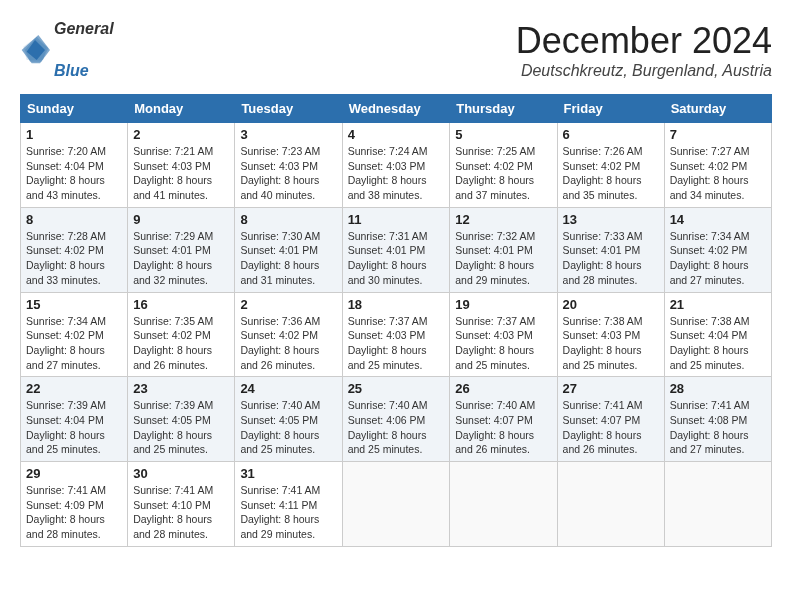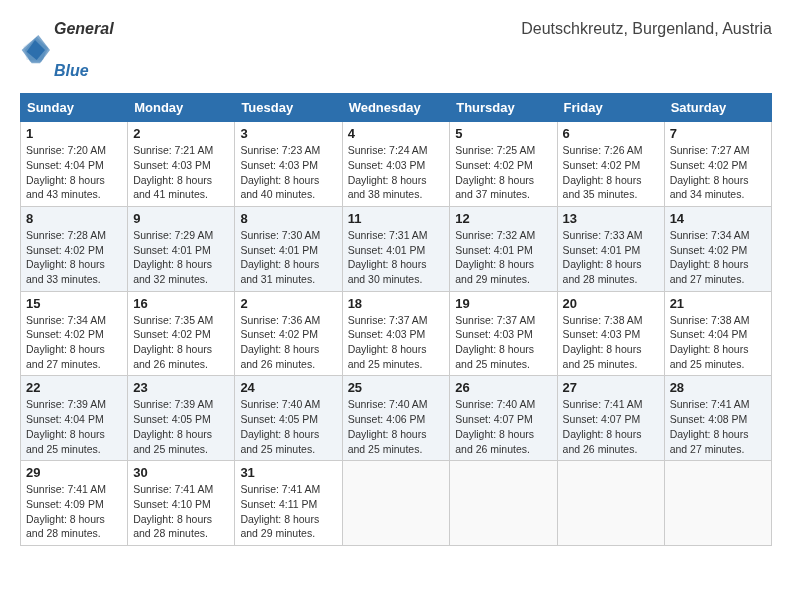--- a/index.html
+++ b/index.html
@@ -35,20 +35,21 @@
       text-align: right;
     }
     .month-title {
       font-size: 36px;
       font-weight: normal;
       color: #222;
     }
     .subtitle {
       font-size: 16px;
       color: #444;
+      font-style: italic;
     }
     .calendar {
       width: 100%;
       border-collapse: collapse;
       font-size: 11px;
       margin-top: 14px;
     }
     .calendar th {
       background: #2c6fad;
       color: #fff;
@@ -96,20 +97,21 @@
       <polygon points="20,2 34,16 26,32 12,32 6,18" fill="#2c6fad" opacity="0.3"></polygon>
       <polygon points="22,0 36,18 24,34 14,34 2,18" fill="#2c6fad" opacity="0.6"></polygon>
       <polygon points="18,6 30,18 20,30 8,20" fill="#2c6fad"></polygon>
     </svg>
     <div class="logo-text">
       <div style="color:#333;font-size:16px;font-weight:bold;line-height:1.1;">General</div>
       <div style="color:#2c6fad;font-size:16px;font-weight:bold;line-height:1.1;margin-top:24px;">Blue</div>
     </div>
   </div>
   <div class="title-block">
+    <div class="month-title">December 2024</div>
     <div class="subtitle">Deutschkreutz, Burgenland, Austria</div>
   </div>
 </div>
 
 <table class="calendar" id="cal-table">
   <thead>
     <tr id="header-row">
         <th>Sunday</th>
         <th>Monday</th>
         <th>Tuesday</th>

